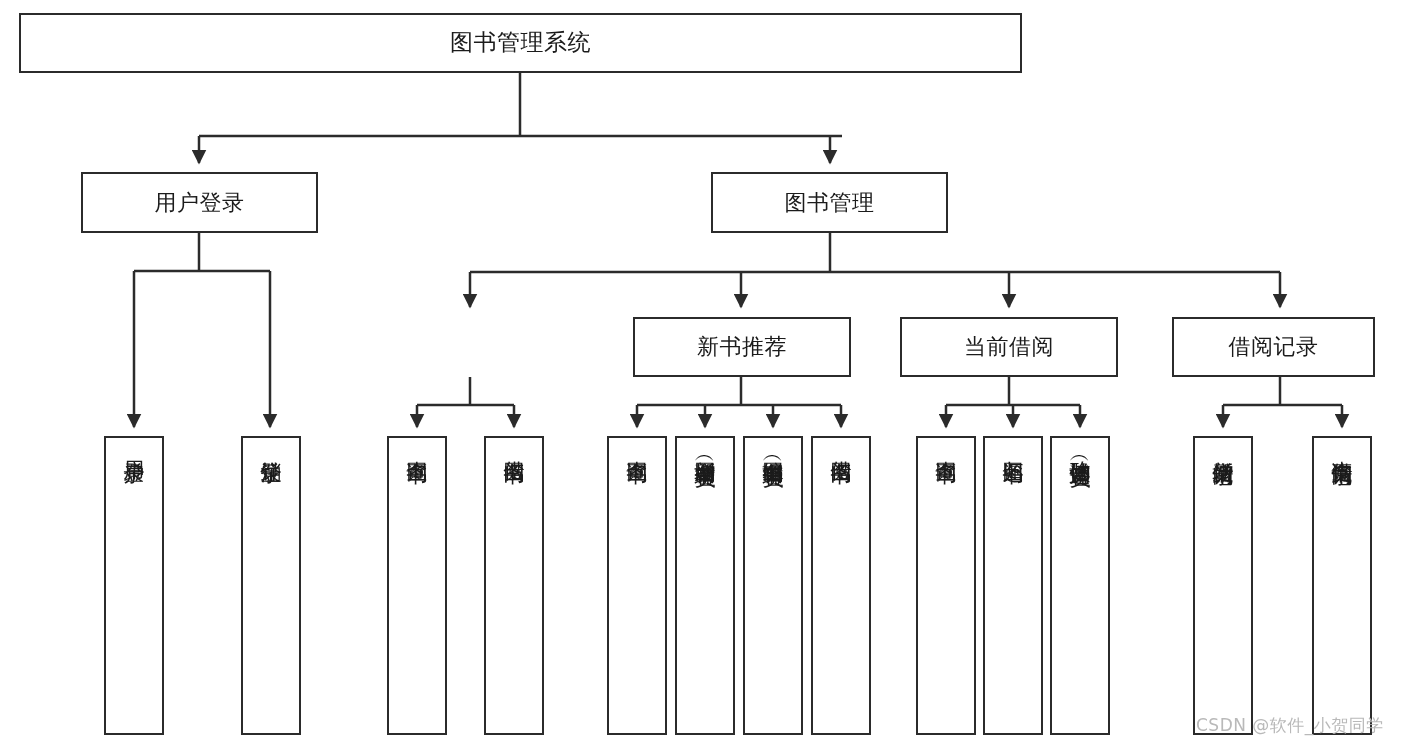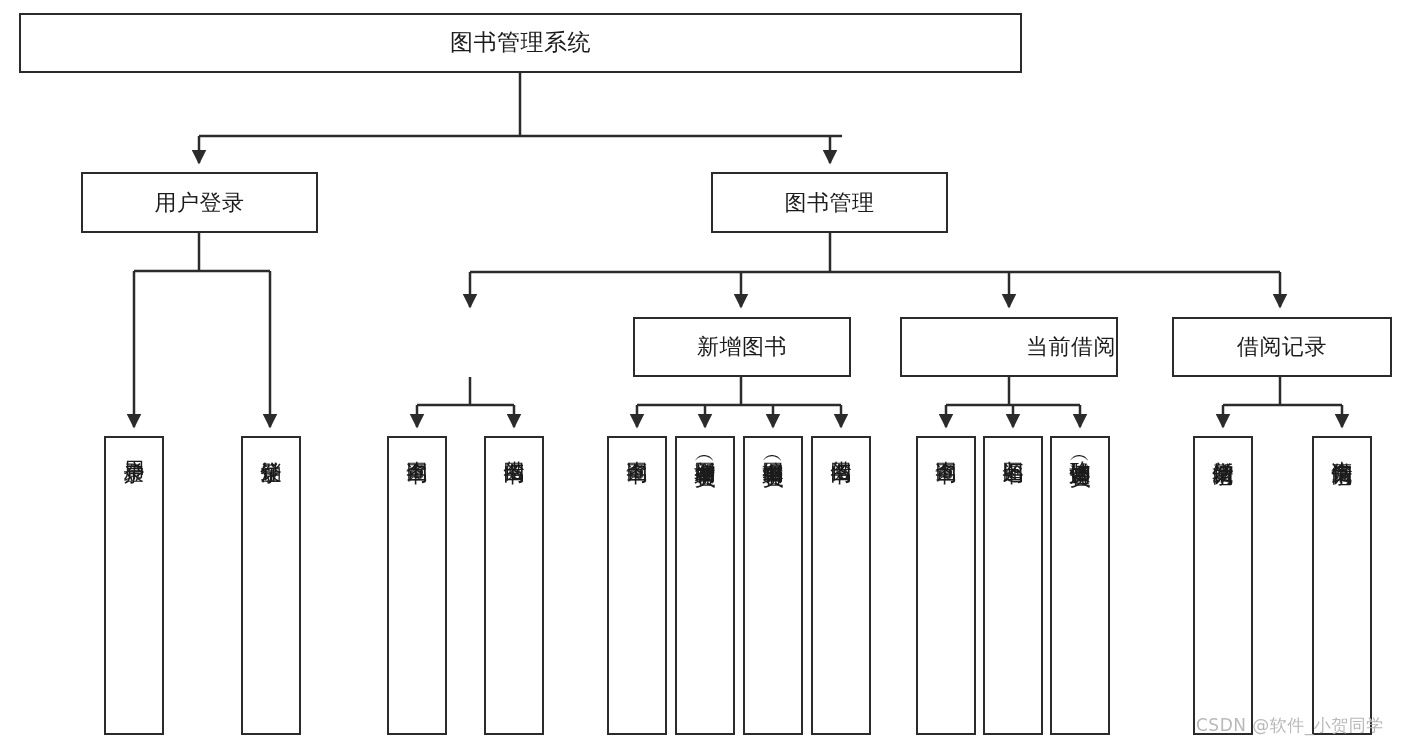--- a/index.html
+++ b/index.html
@@ -132,26 +132,26 @@
   </div>
 
   <div class="node h" style="left:81px; top:172px; width:237px; height:61px;">
     <span class="lbl">用户登录</span>
   </div>
   <div class="node h" style="left:711px; top:172px; width:237px; height:61px;justify-content:center;">
     <span class="lbl">图书管理</span>
   </div>
 
   <div class="node h" style="left:633px; top:317px; width:218px; height:60px;">
-    <span class="lbl">新增图书</span>
+    <span class="lbl">新书推荐</span>
   </div>
-  <div class="node h" style="left:900px; top:317px; width:218px; height:60px;justify-content:flex-end;">
+  <div class="node h" style="left:900px; top:317px; width:218px; height:60px;">
     <span class="lbl">当前借阅</span>
   </div>
-  <div class="node h" style="left:1172px; top:317px; width:220px; height:60px;">
+  <div class="node h" style="left:1172px; top:317px; width:203px; height:60px;">
     <span class="lbl">借阅记录</span>
   </div>
 
   <div class="node v" style="left:104px; top:436px; width:60px; height:299px;">
     <span class="lbl">用户登录</span>
   </div>
   <div class="node v" style="left:241px; top:436px; width:60px; height:299px;">
     <span class="lbl">注销登录</span>
   </div>
 

